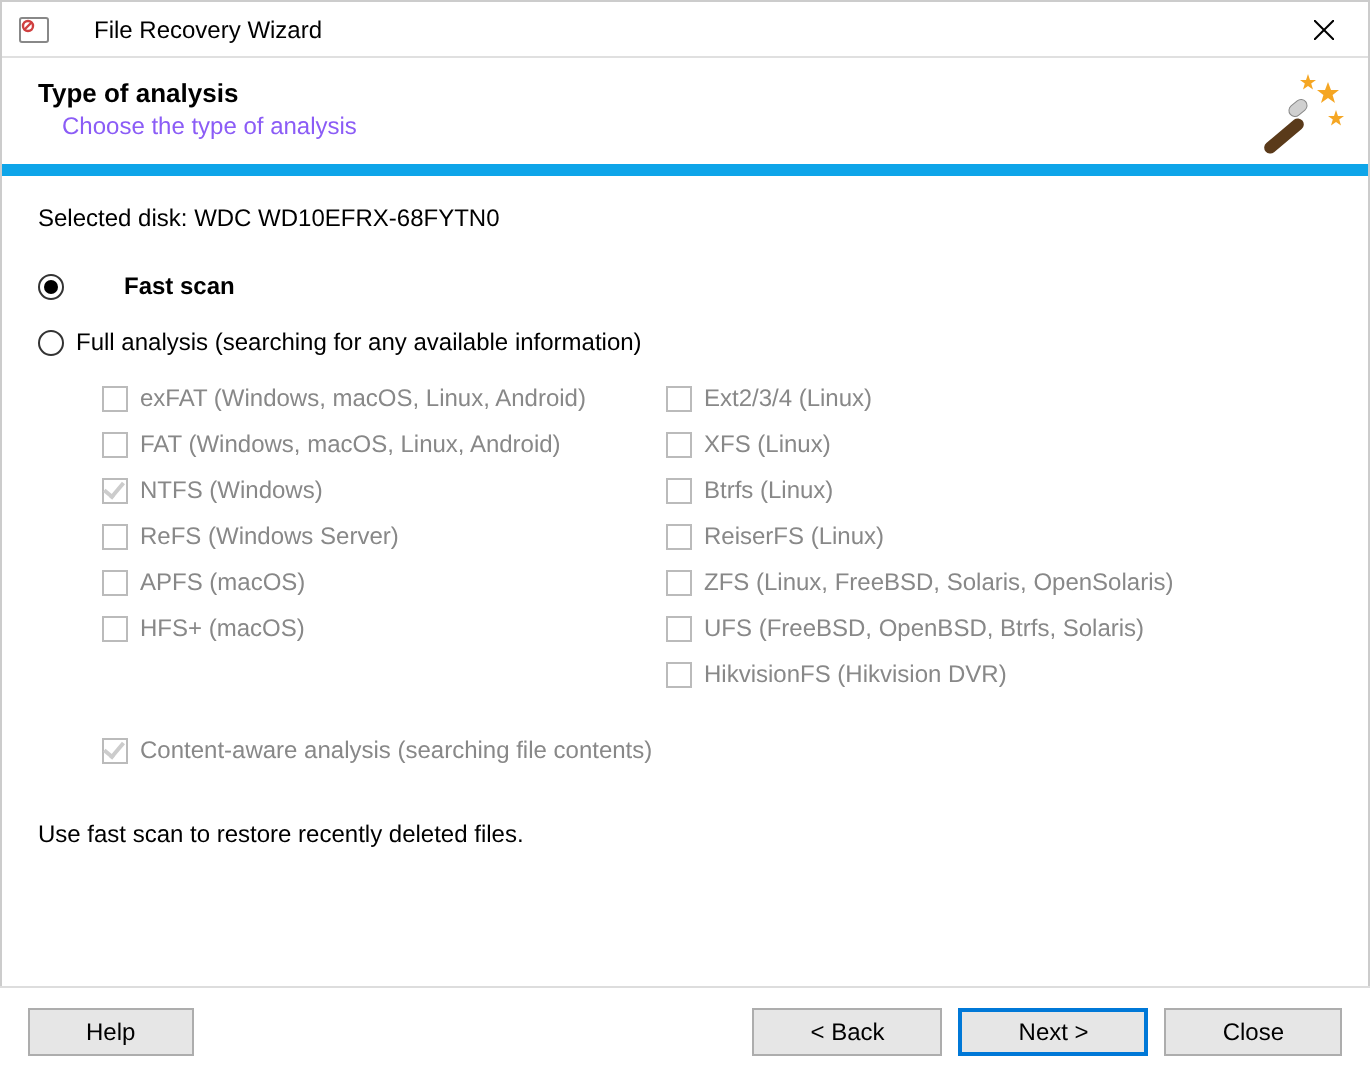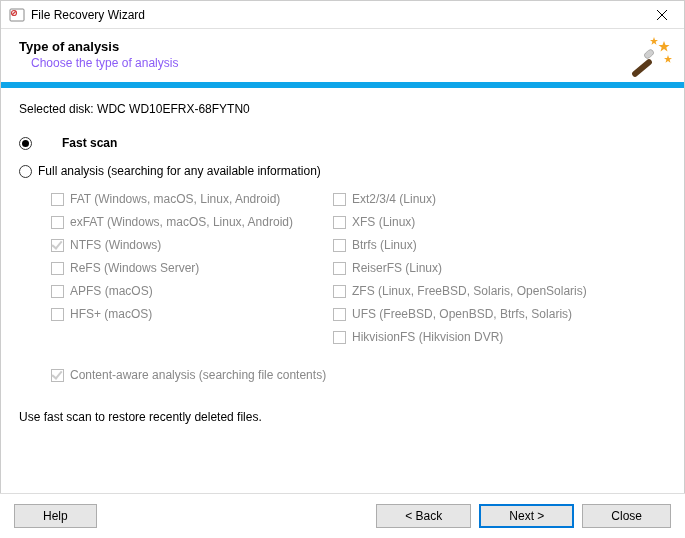--- a/index.html
+++ b/index.html
@@ -19,21 +19,21 @@
       display: flex;
       align-items: center;
       justify-content: space-between;
       padding: 4px 6px 4px 8px;
       height: 28px;
       border-bottom: 1px solid #e0e0e0;
     }
     .titlebar-left {
       display: flex;
       align-items: center;
-      gap: 6px;
+      gap: 22px;
     }
     .app-icon {
       width: 16px;
       height: 16px;
       display: flex;
       align-items: center;
       justify-content: center;
       flex-shrink: 0;
     }
     .title-text {
@@ -241,25 +241,25 @@
 
   <div class="radio-row">
     <span class="radio"></span>
     <span class="radio-label">Full analysis (searching for any available information)</span>
   </div>
 
   <div class="fs-grid">
     <div class="fs-col" id="fs-left">
         <div class="check-row">
           <span class="checkbox"></span>
+          <span class="fs-label">exFAT (Windows, macOS, Linux, Android)</span>
+        </div>
+        <div class="check-row">
+          <span class="checkbox"></span>
           <span class="fs-label">FAT (Windows, macOS, Linux, Android)</span>
-        </div>
-        <div class="check-row">
-          <span class="checkbox"></span>
-          <span class="fs-label">exFAT (Windows, macOS, Linux, Android)</span>
         </div>
         <div class="check-row">
           <span class="checkbox checked"></span>
           <span class="fs-label">NTFS (Windows)</span>
         </div>
         <div class="check-row">
           <span class="checkbox"></span>
           <span class="fs-label">ReFS (Windows Server)</span>
         </div>
         <div class="check-row">

